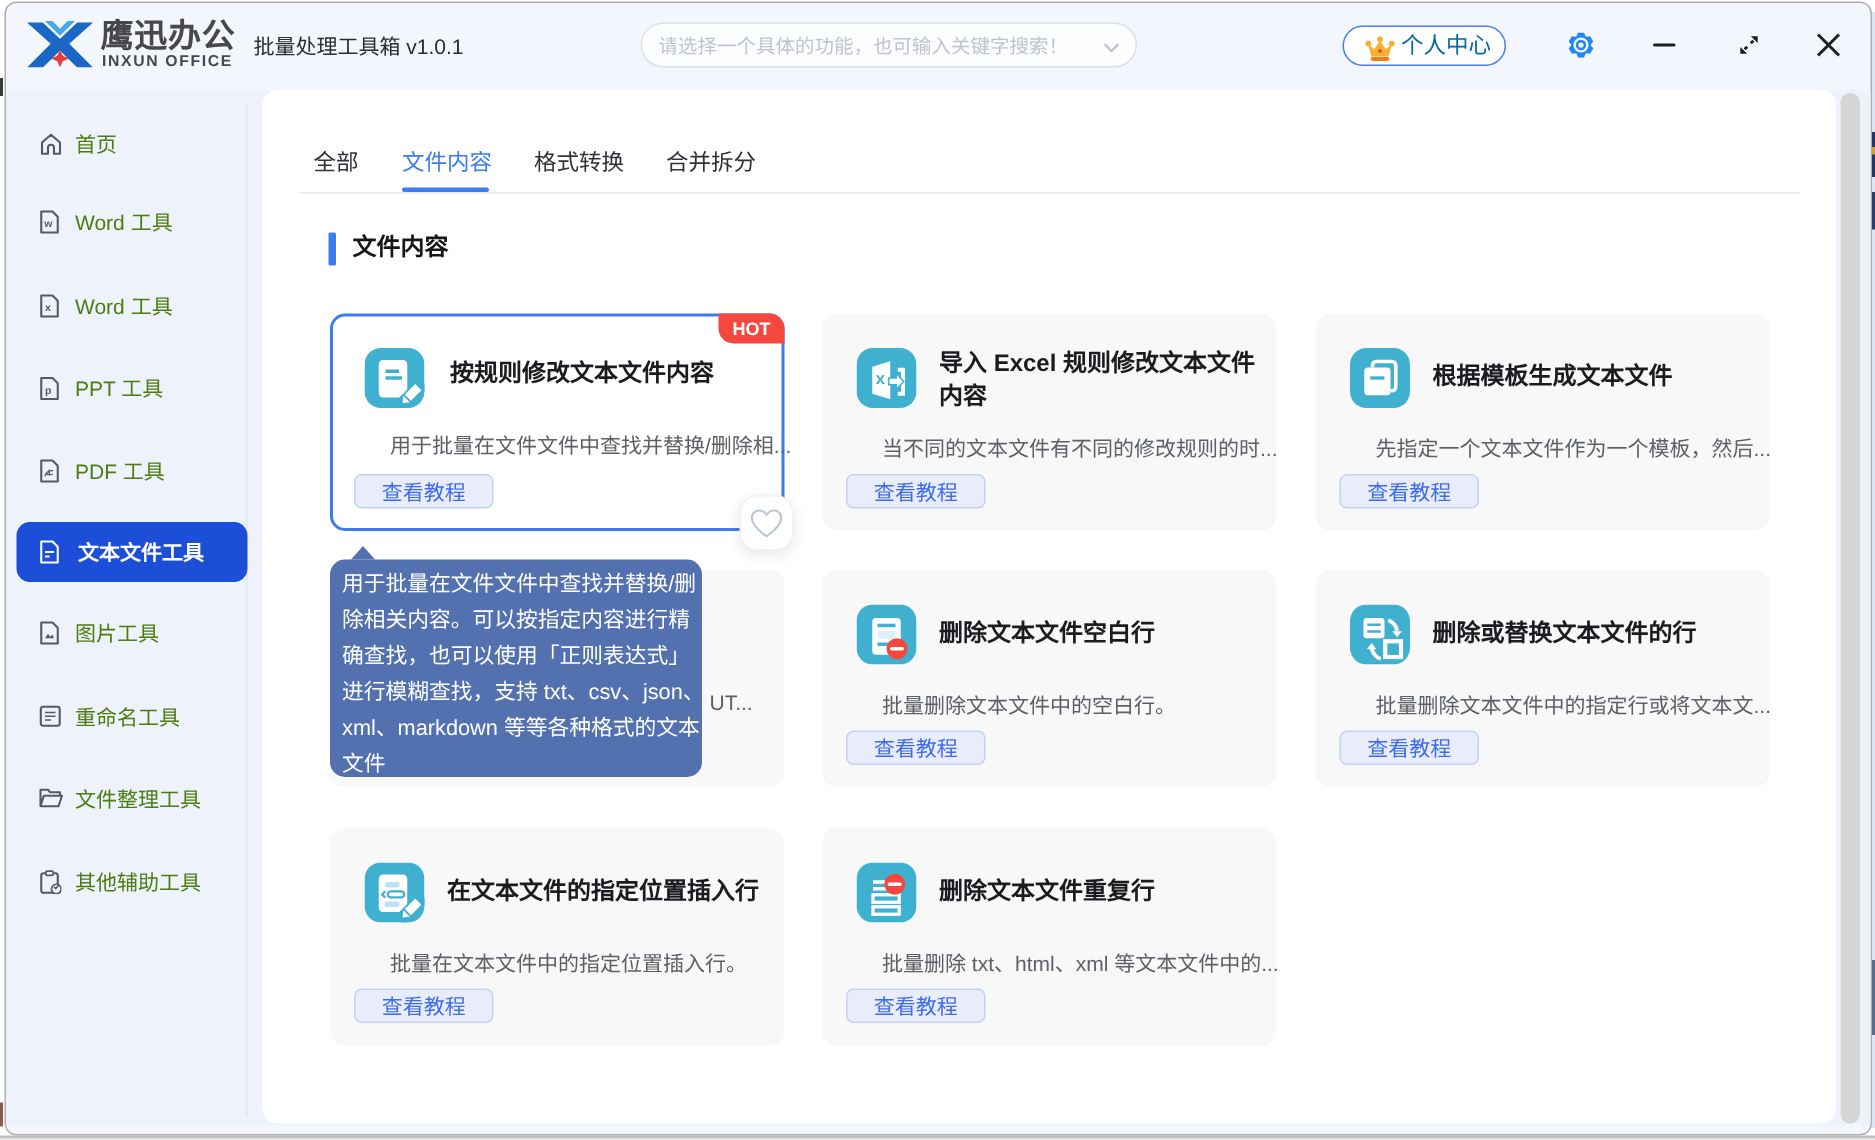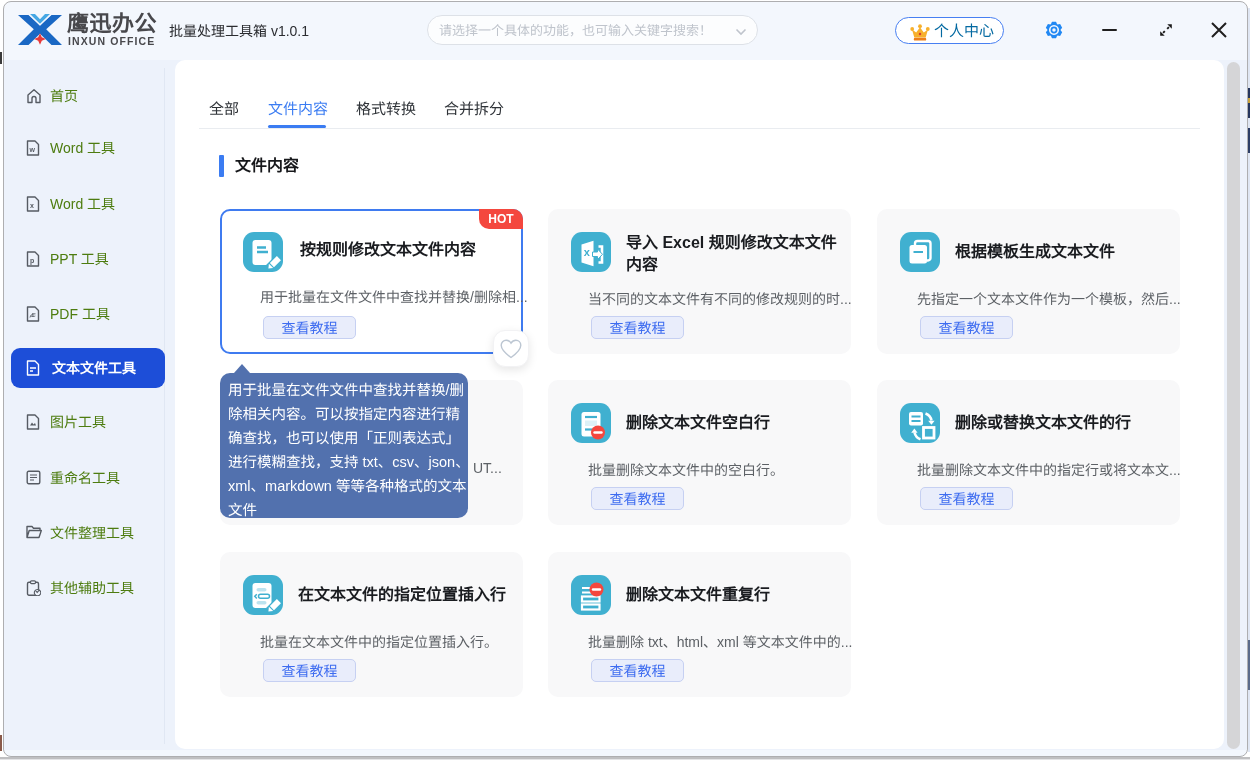--- a/index.html
+++ b/index.html
@@ -47,21 +47,21 @@
     font-size:16px; font-weight:bold; color:#17181b; }
   
   .card { position:absolute; width:303px; height:145px; background:#f8f8f9; border-radius:10px; }
   .card.hot { background:#ffffff; border:2px solid #3f7bf0; }
   .ttl { position:absolute; left:78px; font-size:16px; font-weight:bold; color:#1a1c20;
     line-height:22px; }
   .desc { position:absolute; left:16px; top:80px; font-size:14px; color:#5d6166;
     line-height:20px; white-space:nowrap;margin-left:24px; }
   .btn { position:absolute; left:16px; top:107px; width:93px; height:23px;
     border:1px solid #c6d0f2; border-radius:5px; background:#e9edfb;
-    font-size:14px; color:#3e6cf0; text-align:center; line-height:22px;margin-left:27px; }
+    font-size:14px; color:#3e6cf0; text-align:center; line-height:22px; }
   .cicon { position:absolute; left:23px; top:23px; width:40px; height:40px; }
   .hotbadge { position:absolute; left:479px; top:209px; width:44px; height:20px;
     background:#f4473e; border-radius:0 10px 0 10px; color:#fff; font-size:12px;
     font-weight:bold; text-align:center; line-height:20px; }
   .heart { position:absolute; left:493px; top:330px; width:36px; height:37px;
     border-radius:12px; background:#fff; border:1px solid #f2f2f4;
     box-shadow:0 3px 10px rgba(0,0,0,0.10); }
   
   .tip { position:absolute; left:220px; top:373px; width:248px; height:145px;
     background:#5271ae; border-radius:10px; color:#fff; padding:5px 8px; }

